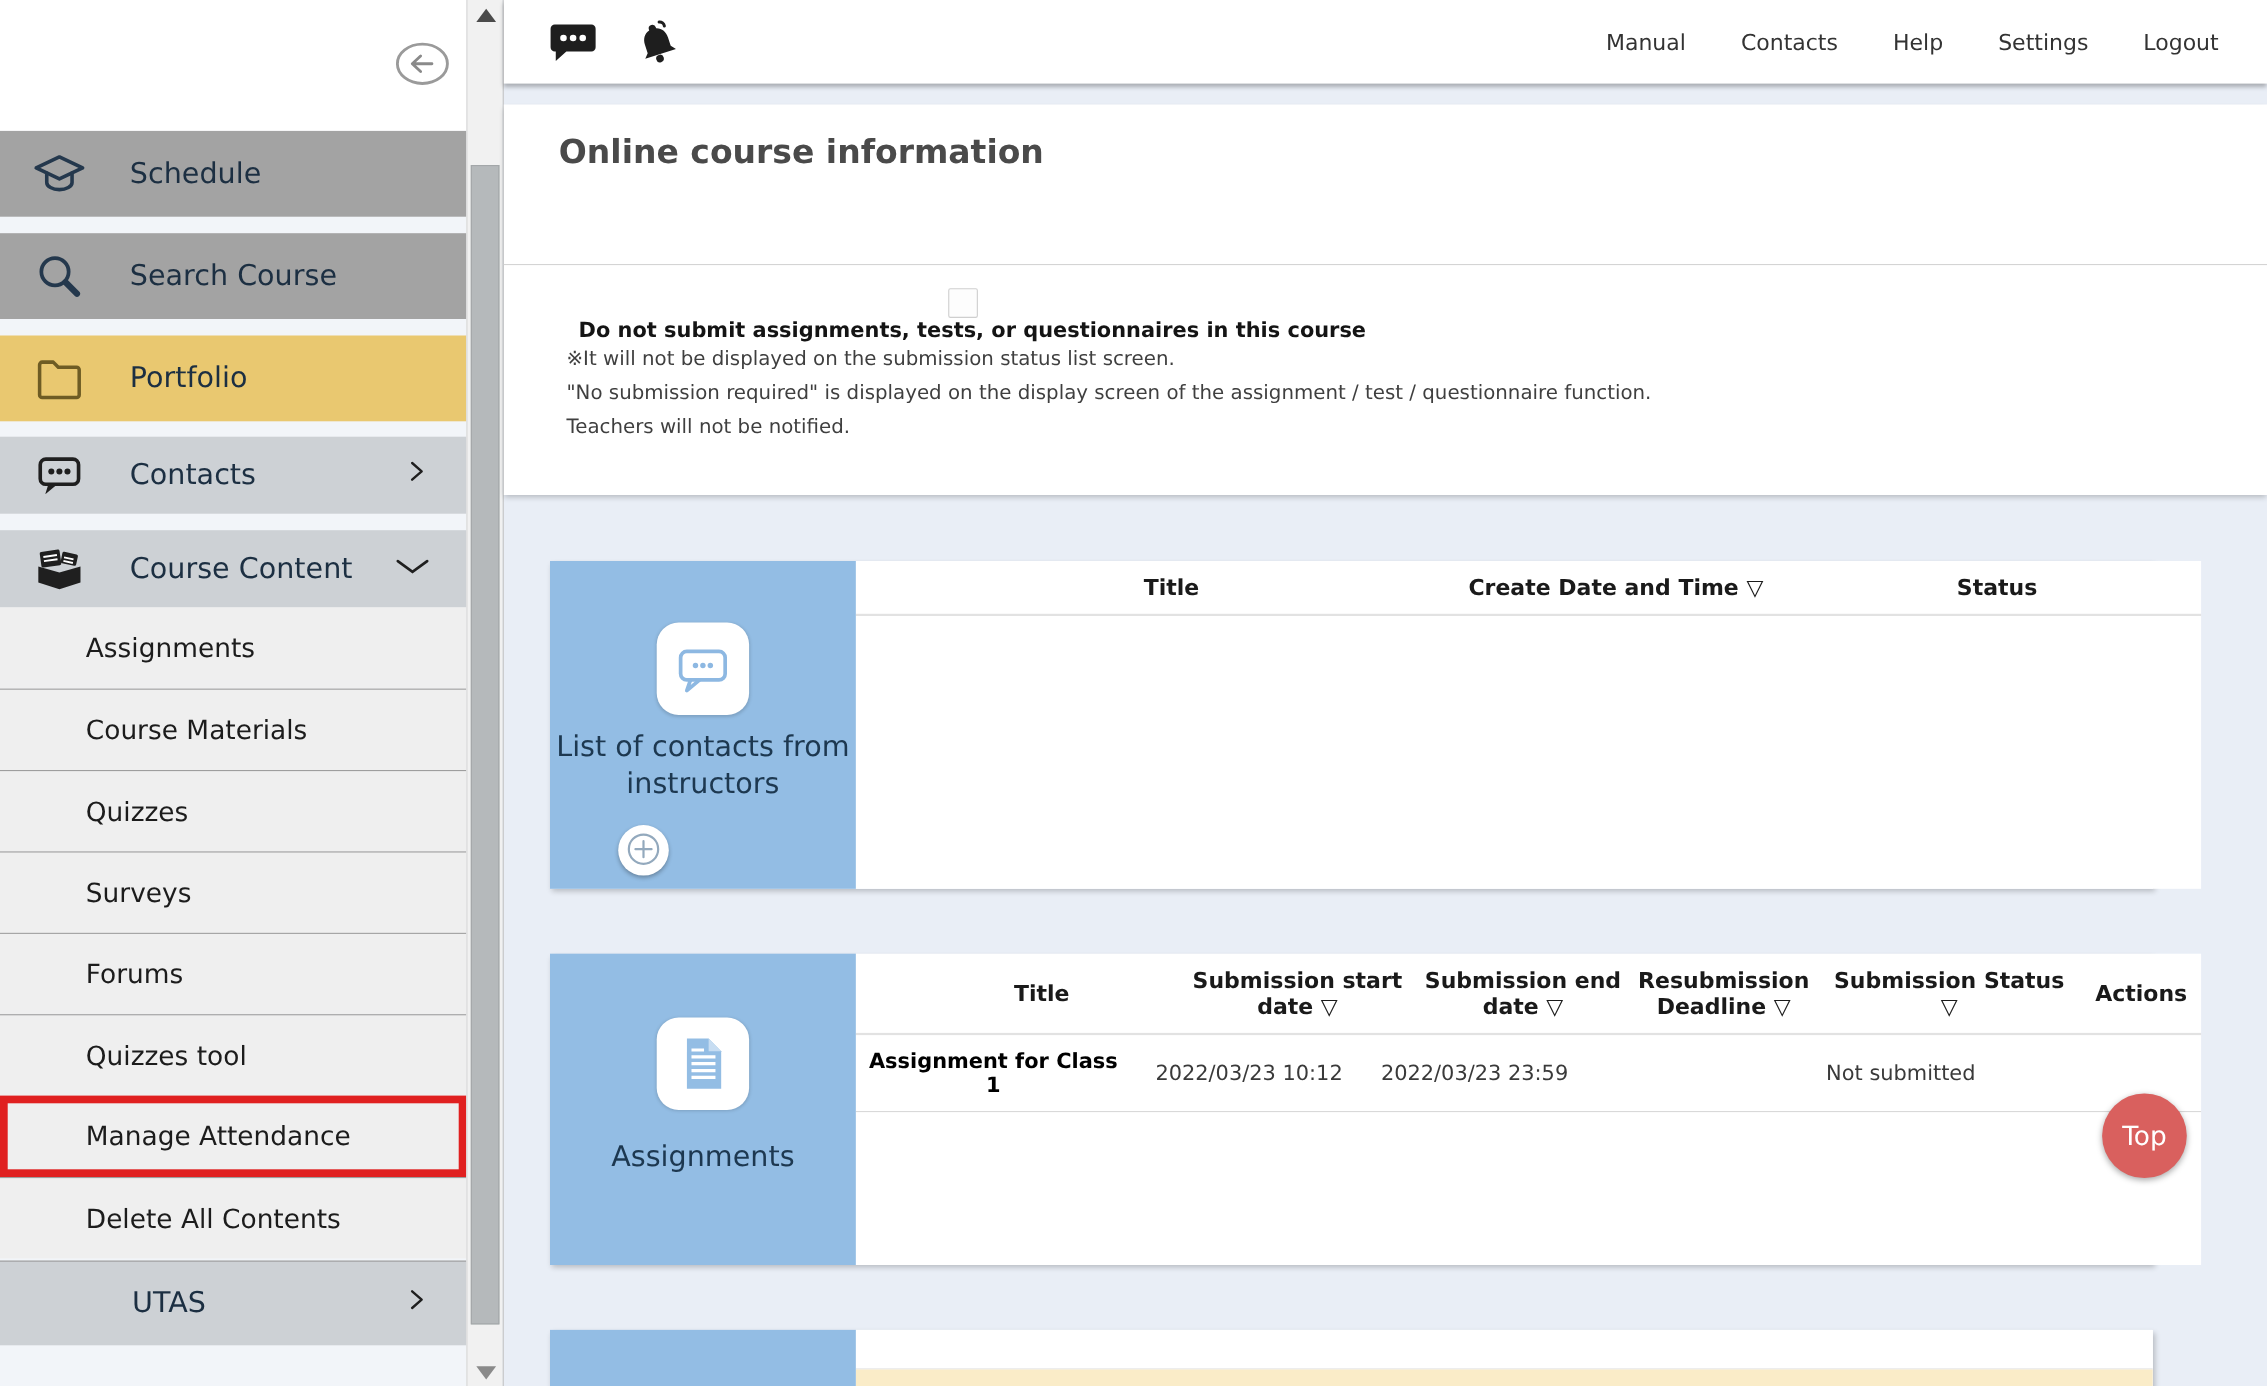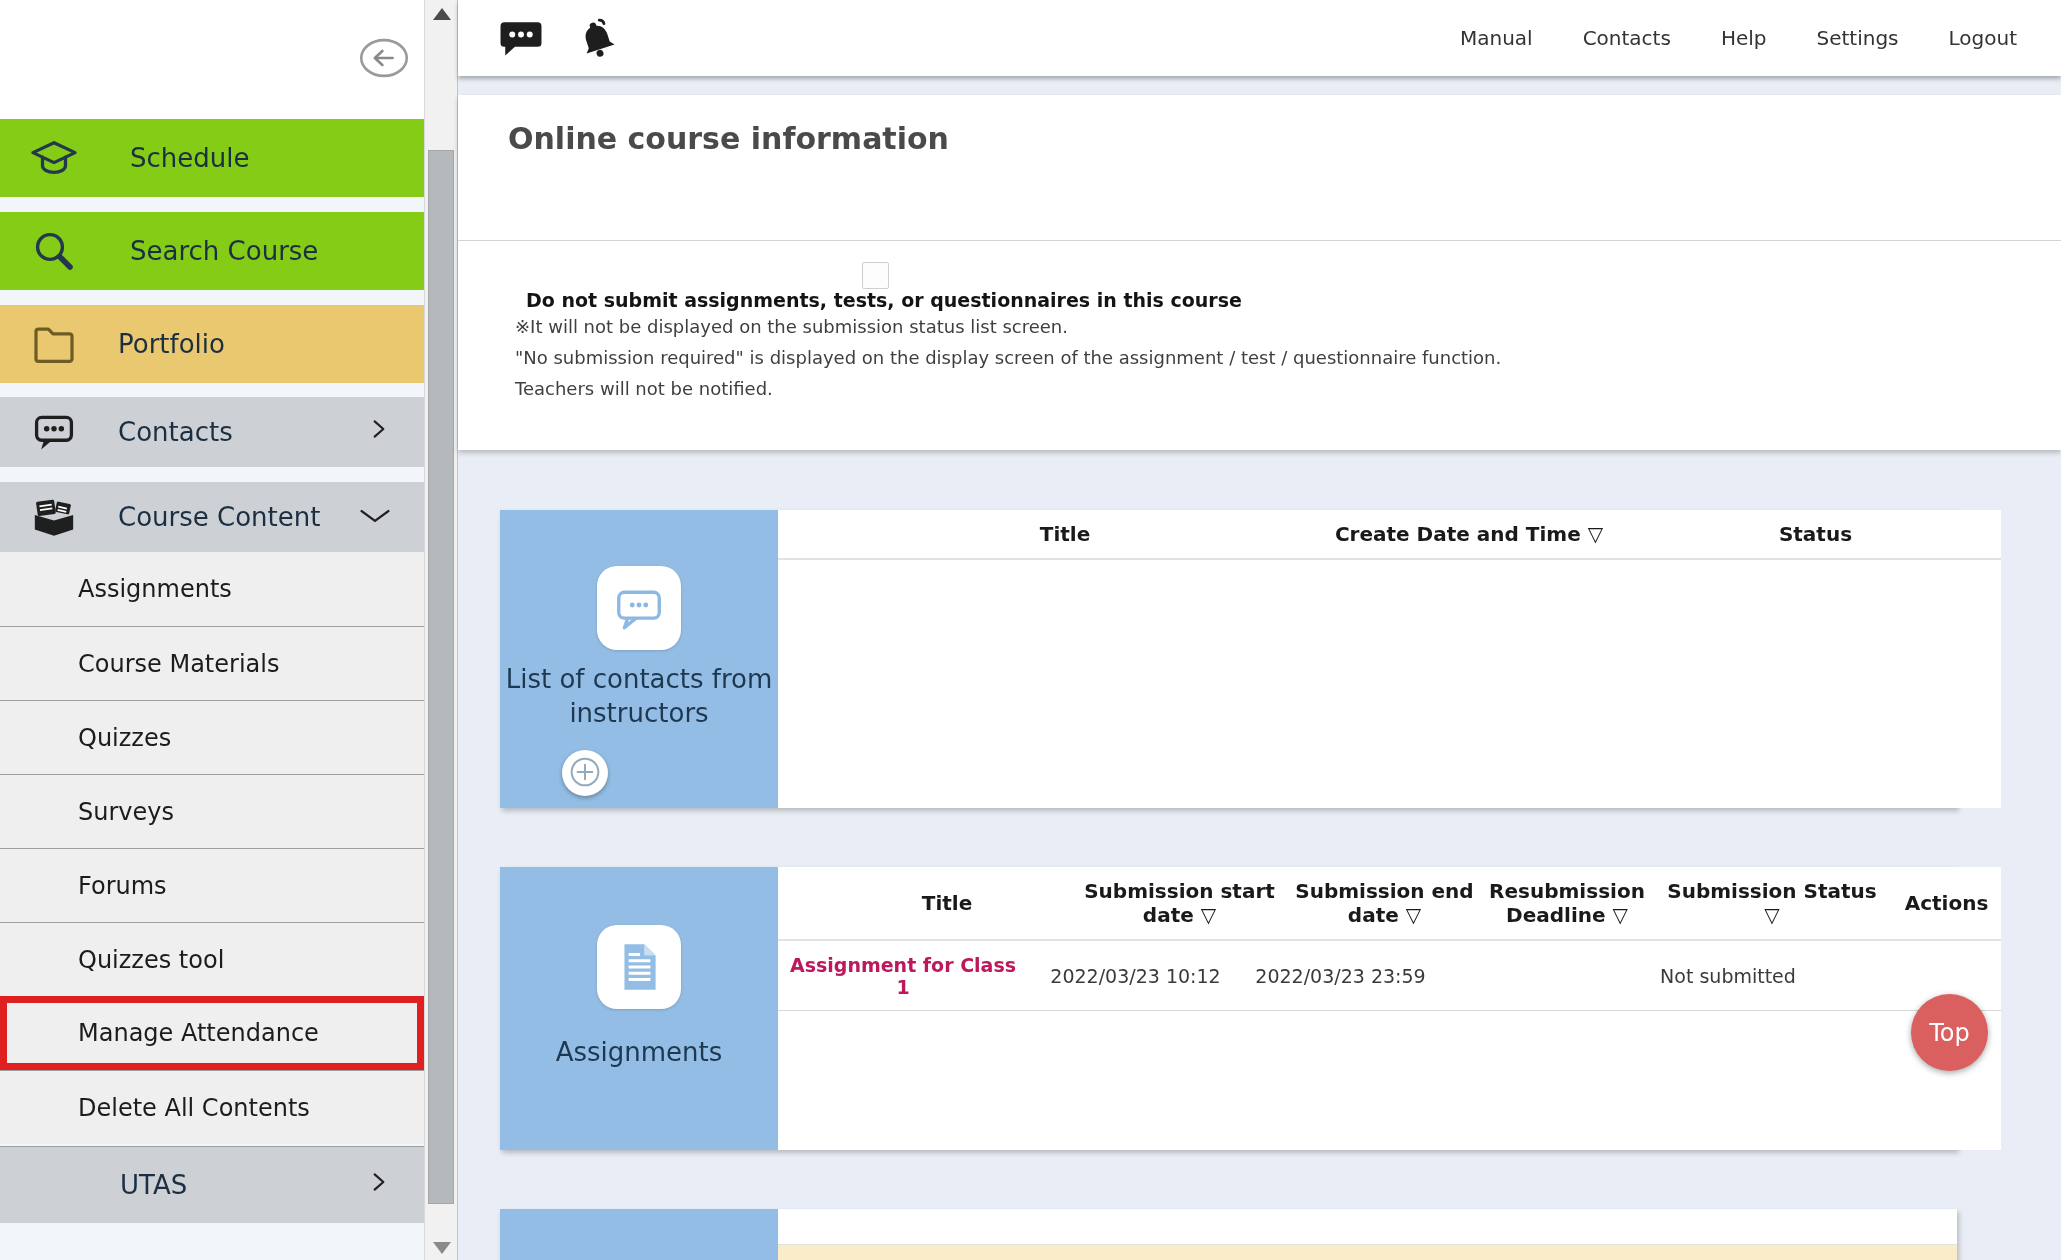--- a/index.html
+++ b/index.html
@@ -11,21 +11,21 @@
   .sidebar { position:absolute; left:0; top:0; width:424px; height:1260px; background:#f2f5f9; }
   .sidebar-top { height:119px; background:#ffffff; position:relative; }
   .collapse-btn { position:absolute; right:14px; top:36px; width:52px; height:44px;
     background:transparent; border:none; cursor:pointer; }
   .menu { width:424px; }
   .item { height:78px; display:flex; align-items:center; position:relative;
     color:#1c2f42; font-size:26px; cursor:pointer; }
   .item .icon { width:56px; margin-left:26px; display:flex; justify-content:center; }
   .item .label { margin-left:36px; }
   .item .chev { position:absolute; right:32px; top:50%; transform:translateY(-50%); }
-  .item.blue { background:#84cc16;gap:12px; }
+  .item.blue { background:#a3a3a3; }
   .item.yellow { background:#e9c870; }
   .item.gray { background:#cdd1d5; height:70px; }
   .item + .item { margin-top:15px; }
   .menu-gap { height:14px; }
   .sub-item { height:74px; background:#efefef; display:flex; align-items:center;
     padding-left:78px; font-size:24px; color:#1c1c1c; border-top:1px solid #9e9e9e; cursor:pointer; }
   .sub-item.first { border-top:none; }
   .sub-item.highlight { border:7px solid #e02020; padding-left:71px; }
   .item.bottom { background:#cdd1d5; height:77px; margin-top:2px; border-top:1px solid #9e9e9e; }
   .item.bottom .label { margin-left:120px; }
@@ -71,21 +71,21 @@
   .plus-btn { position:absolute; left:62px; width:46px; height:46px; border-radius:50%;
     background:#fff; border:none; display:flex; align-items:center; justify-content:center;
     box-shadow:0 2px 4px rgba(0,0,0,.3); cursor:pointer; }
   .tbl { flex:1; background:#fff; display:flex; flex-direction:column; }
   .thead { display:grid; border-bottom:2px solid #e2e2e2;padding-left:44px; }
   .thead .th { display:flex; align-items:center; justify-content:center; text-align:center;
     font-size:20px; font-weight:bold; color:#1a1a1a; padding:4px 6px; cursor:pointer; }
   .trow { display:grid; border-bottom:1px solid #d9d9d9; }
   .trow .td { display:flex; align-items:center; justify-content:center; text-align:center;
     font-size:19px; color:#3a3a3a; padding:4px 6px; }
-  .trow .td.b { font-weight:bold; color:#be185d; }
+  .trow .td.b { font-weight:bold; color:#000000; }
   .g3 { grid-template-columns:486px 322px 371px; }
   .g6 { grid-template-columns:250px 215px 195px 170px 240px 109px; }
 
   .card1 { top:510px; height:298px; }
   .card1 .thead { height:50px; }
   .card1 .panel-icon { top:56px; }
   .card1 .panel-label { top:152px; }
   .card1 .plus-btn { top:240px; }
 
   .card2 { top:867px; height:283px; }

